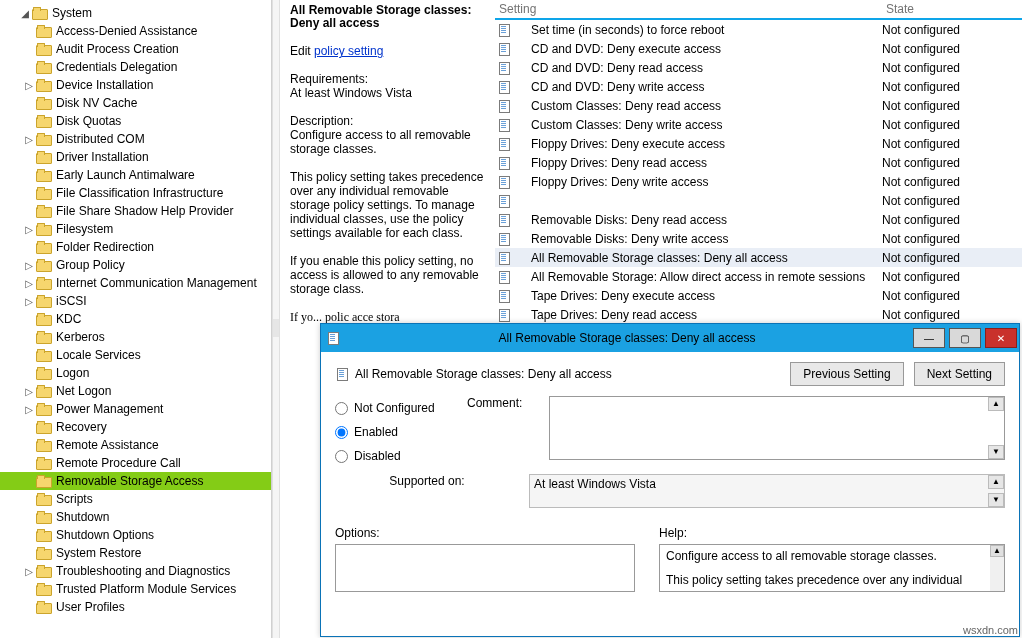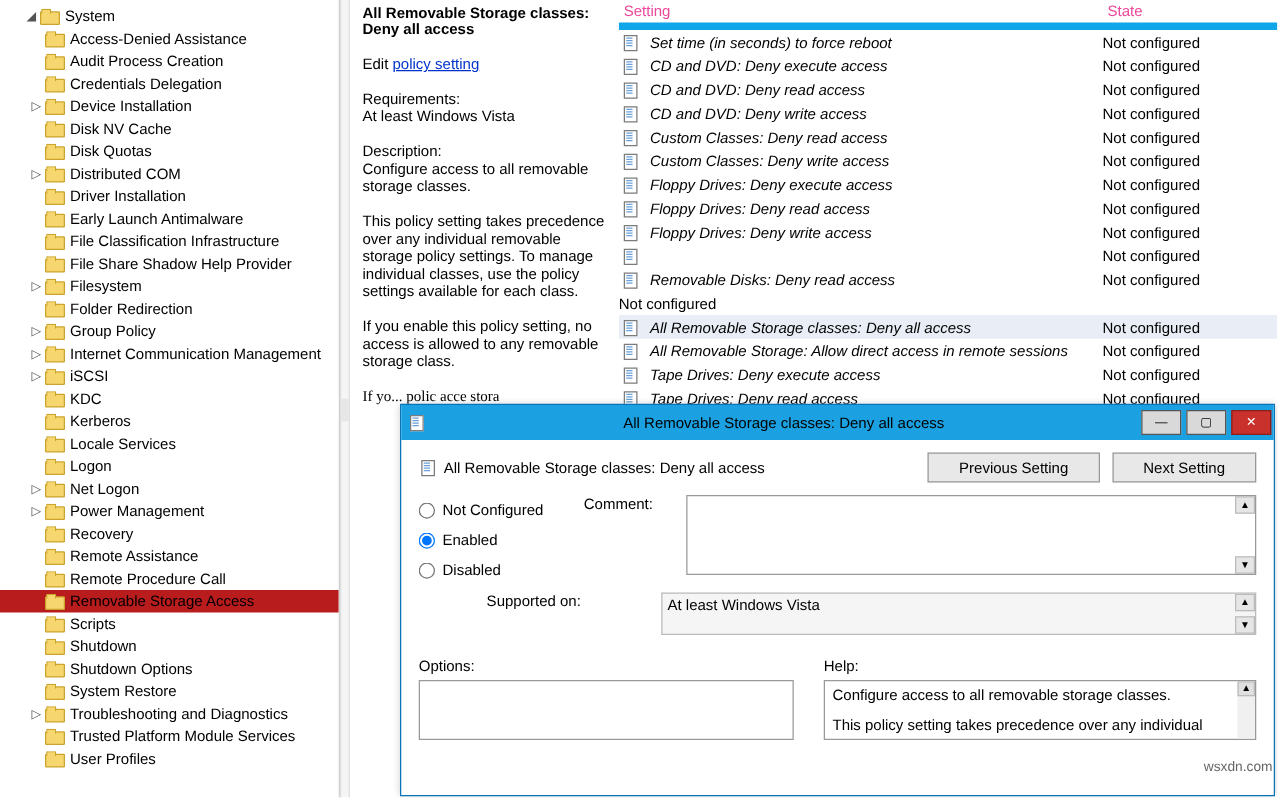--- a/index.html
+++ b/index.html
@@ -4,44 +4,44 @@
   <style>
     * { margin:0; padding:0; box-sizing:border-box; font-family:"Segoe UI",Tahoma,sans-serif; font-size:12px; }
     body { background:#fff; color:#000; width:1022px; height:638px; overflow:hidden; position:relative; }
 
     .main { display:flex; width:100%; height:100%; }
 
     
     .tree-pane { width:272px; border-right:1px solid #d0d0d0; overflow:hidden; padding-top:4px;}
     .tree-item { display:flex; align-items:center; height:18px; padding-left:0; cursor:default;}
     .expander { width:14px; text-align:center; color:#555; font-size:10px; }
-    .tree-item.selected { background:#b91c1c;text-align:right; }
+    .tree-item.selected { background:#84cc16;text-align:right; }
     .tree-label { white-space:nowrap; }
     .indent1 { padding-left:18px; }
     .indent2 { padding-left:36px; }
     .indent2-hasexp { padding-left:22px; }
 
     .splitter { width:8px; background:#f5f5f5; border-left:1px solid #e0e0e0; border-right:1px solid #e0e0e0; position:relative;}
     .splitter::after { content:""; position:absolute; left:0; right:0; top:50%; height:18px; background:#e6e6e6; }
 
     
     .detail-pane { width:215px; padding:4px 6px 4px 10px; }
     .detail-title { font-weight:bold; line-height:1.1; }
     .detail-block { margin-top:14px; }
     .policy-link { color:#0033cc; text-decoration:underline; cursor:pointer;}
 
     
     .settings-pane { flex:1; overflow:hidden; }
-    .settings-header { display:flex; border-bottom:6px solid #0ea5e9; color:#ec4899;}
+    .settings-header { display:flex; border-bottom:2px solid #0ea5e9; color:#737373;}
     .settings-header > div { padding:2px 4px; }
     .col-setting { flex:1 1 auto; padding-left:6px;}
     .col-state   { width:140px; }
     .setting-row { display:flex; align-items:center; height:19px; }
     .setting-row.selected { background:#e9eef6; }
-    .setting-name { flex:1; padding-left:2px; display:flex; align-items:center; gap:9px; white-space:nowrap;font-style:italic;}
+    .setting-name { flex:1; padding-left:2px; display:flex; align-items:center; gap:20px; white-space:nowrap;}
     .setting-state { width:140px; white-space:nowrap;}
 
     
     .fldr { width:16px; height:14px; display:inline-block; margin-right:4px; position:relative;}
     .fldr::before { content:""; position:absolute; top:3px; left:0; width:14px; height:9px; background:#f6d66e; border:1px solid #cba42c; border-radius:1px;}
     .fldr::after { content:""; position:absolute; top:1px; left:1px; width:6px; height:3px; background:#f6d66e; border:1px solid #cba42c; border-bottom:none; border-radius:1px 1px 0 0;}
 
     
     .pic { width:14px; height:14px; display:inline-block; position:relative;}
     .pic::before { content:""; position:absolute; top:1px; left:2px; width:9px; height:11px; background:#fff; border:1px solid #7b7b7b;}
@@ -50,41 +50,41 @@
     
     .dialog { position:absolute; left:320px; top:323px; width:700px; height:314px; background:#fff; border:1px solid #0a73b7; box-shadow:0 0 6px rgba(0,0,0,0.2);}
     .dlg-titlebar { height:28px; background:#1ba1e2; display:flex; align-items:center; color:#000;}
     .dlg-title { flex:1; text-align:center; font-size:12px;}
     .dlg-icon { width:24px; display:flex; align-items:center; justify-content:center;}
     .dlg-btn { width:32px; height:20px; border:1px solid #555; margin-left:4px; display:flex; align-items:center; justify-content:center; background:#d9d9d9; font-size:10px; }
     .dlg-close { background:#c9312c; color:#fff; border-color:#8a1f1b; margin-right:2px;}
     .dlg-body { padding:10px 14px; }
     .dlg-row1 { display:flex; align-items:center; gap:10px; margin-bottom:10px;}
     .dlg-subtitle { flex:1; display:flex; align-items:center; gap:6px;}
-    .dlg-button { height:24px; padding:0 24px; background:#e8e8e8; border:1px solid #999;}
+    .dlg-button { height:24px; padding:0 12px; background:#e8e8e8; border:1px solid #999;}
     .radio-row { display:flex; align-items:flex-start; gap:12px; margin:6px 0;}
     .radio-col { width:120px;}
     .radio-col label { display:flex; align-items:center; gap:6px; height:24px;}
     .comment-label { width:70px; text-align:left; }
     .comment-box { flex:1; height:64px; border:1px solid #999; position:relative; background:#fff;}
     .tiny-scroll { position:absolute; right:0; top:0; width:16px; height:100%; display:flex; flex-direction:column; justify-content:space-between;}
     .tiny-scroll > div { height:14px; background:#e6e6e6; border:1px solid #bbb; font-size:8px; text-align:center; line-height:12px;}
     .supported-row { display:flex; align-items:flex-start; margin-top:4px;}
     .supported-label { width:194px; text-align:center; padding-right:10px;}
     .supported-box { flex:1; height:34px; border:1px solid #bbb; background:#f5f5f5; padding:2px 4px; position:relative;}
     .lower { display:flex; gap:24px; margin-top:18px;}
     .opt-col { width:300px; display:flex; flex-direction:column;}
     .opt-label, .help-label { margin-bottom:4px;}
     .help-col { flex:1; display:flex; flex-direction:column;}
     .opt-box { flex:1; height:54px; border:1px solid #999;}
     .help-box { flex:1; height:54px; border:1px solid #999; padding:4px 14px 4px 6px; position:relative; overflow:hidden;}
     .help-scroll { position:absolute; right:0; top:0; width:14px; height:100%; background:#f0f0f0;}
     .help-scroll > div { width:100%; height:12px; background:#e0e0e0; border:1px solid #bbb; font-size:8px; text-align:center;}
 
-    .watermark { position:absolute; right:4px; bottom:18px; font-size:11px; color:#666;}
+    .watermark { position:absolute; right:4px; bottom:2px; font-size:11px; color:#666;}
   </style>
 </head>
 <body>
 
 <div class="main">
 
   <div class="tree-pane">
     <div class="tree-item indent1">
       <span class="expander">◢</span>
       <span class="fldr"></span>
@@ -331,20 +331,24 @@
           <div class="setting-state">Not configured</div>
         </div>
         <div class="setting-row">
           <div class="setting-name">
             <span class="pic"></span>
             <span>Removable Disks: Deny read access</span>
           </div>
           <div class="setting-state">Not configured</div>
         </div>
         <div class="setting-row">
+          <div class="setting-name">
+            <span class="pic"></span>
+            <span>Removable Disks: Deny write access</span>
+          </div>
           <div class="setting-state">Not configured</div>
         </div>
         <div class="setting-row selected">
           <div class="setting-name">
             <span class="pic"></span>
             <span>All Removable Storage classes: Deny all access</span>
           </div>
           <div class="setting-state">Not configured</div>
         </div>
         <div class="setting-row">

